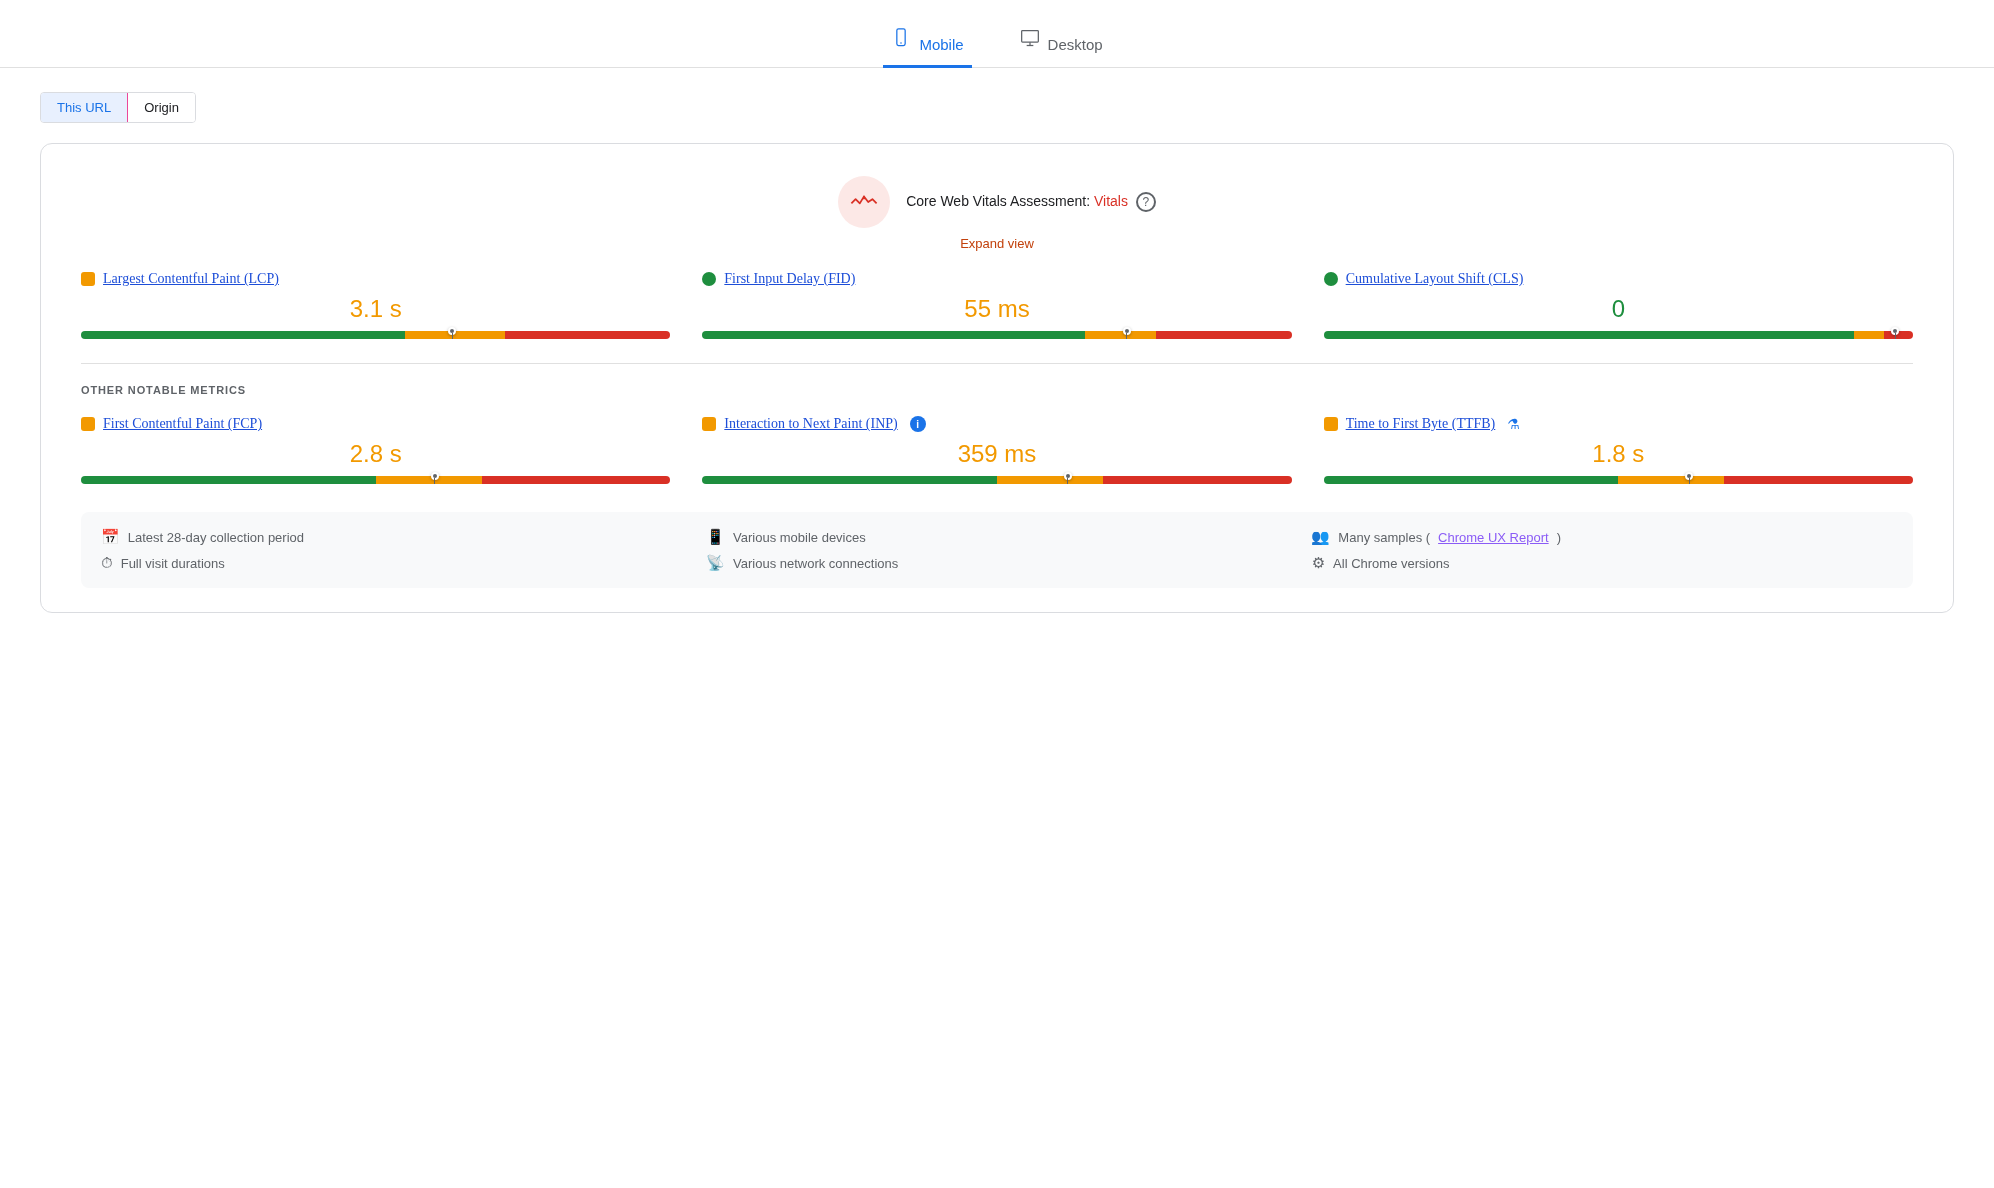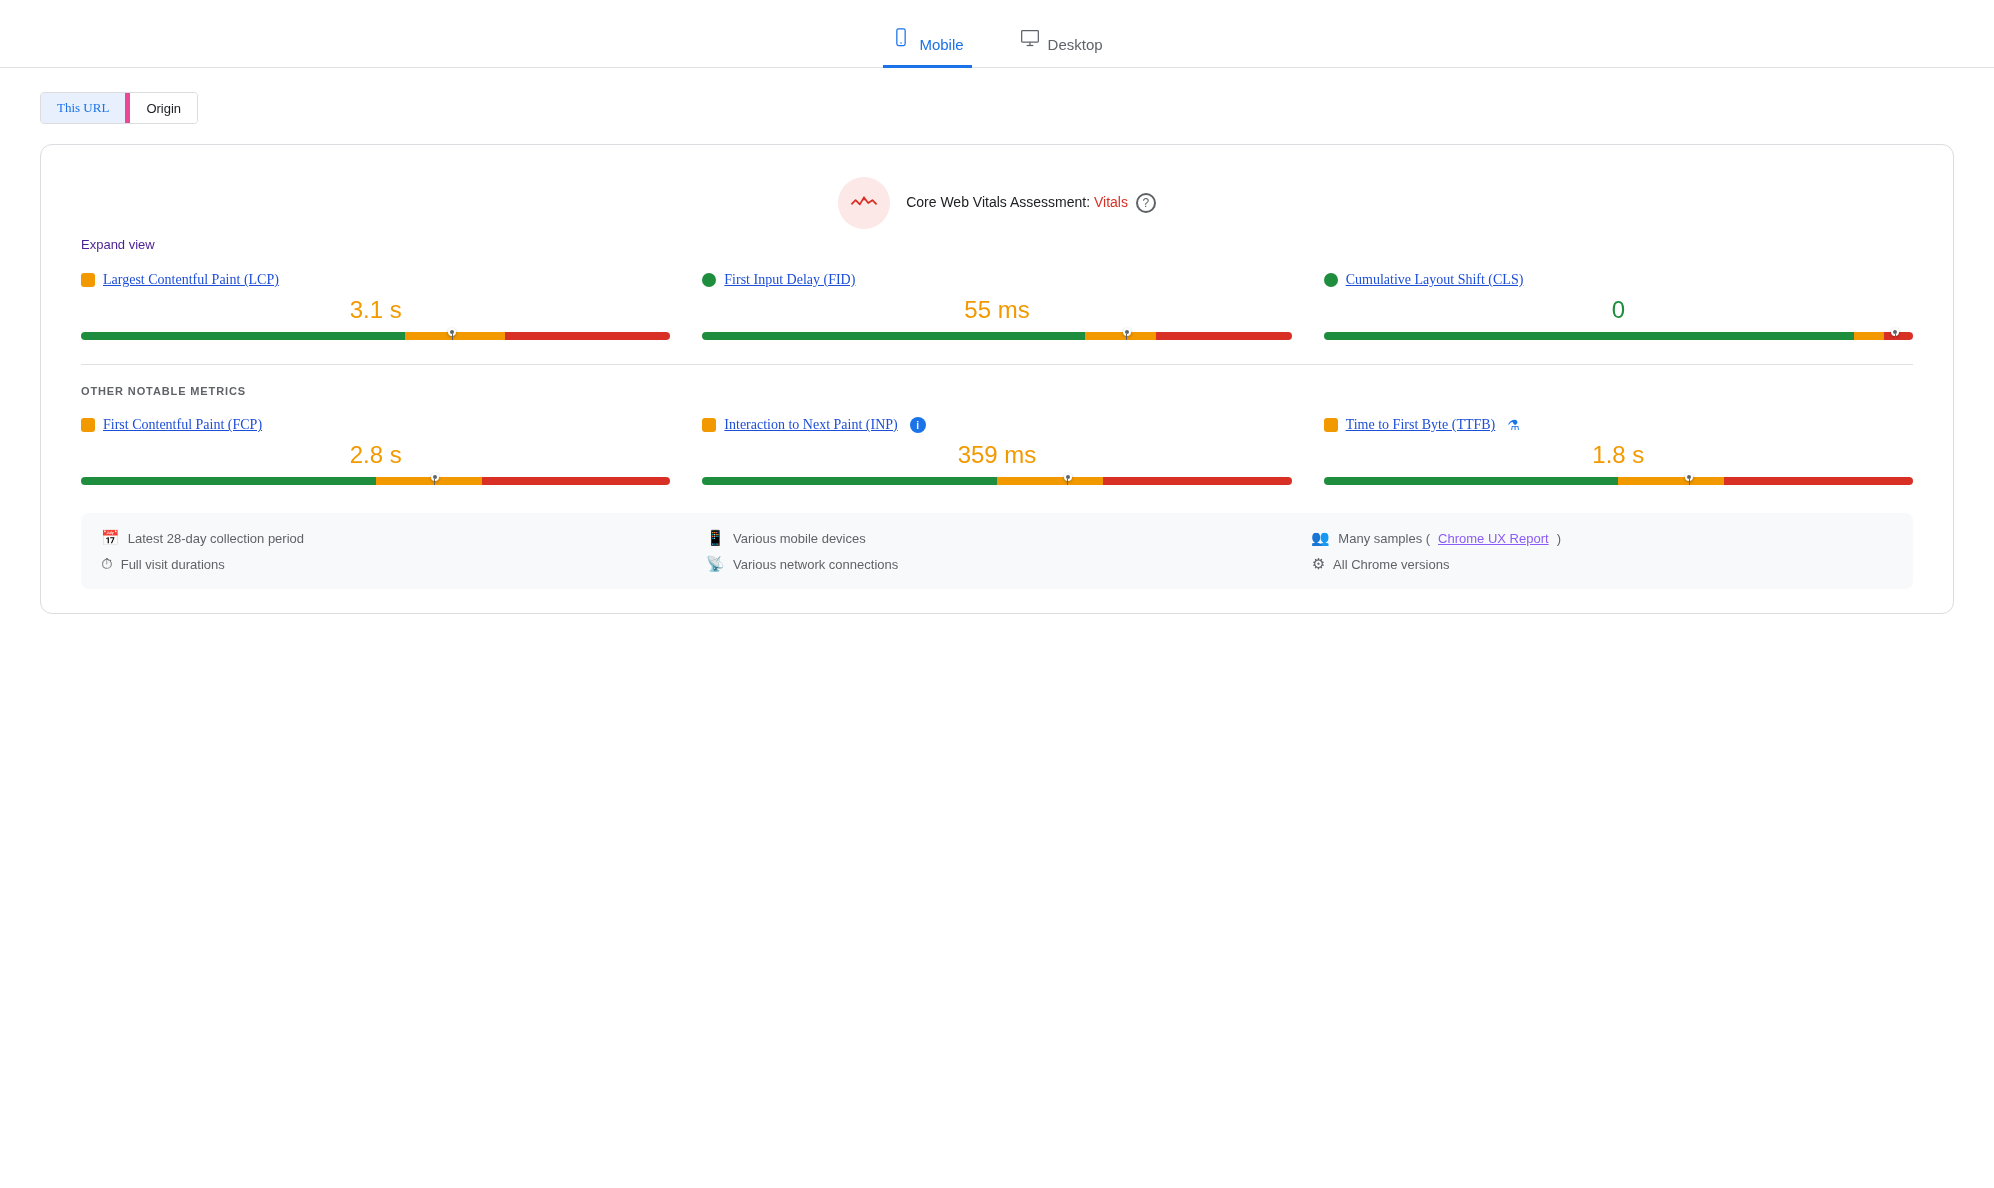--- a/index.html
+++ b/index.html
@@ -82,22 +82,21 @@
       color: #202124;
       border: none;
       outline: none;
     }
     .url-toggle-btn.active {
       background: #e8f0fe;
       color: #1a73e8;
       font-weight: 500;
     }
     .url-toggle-btn:first-child {
-      border-right: 5px solid #ec4899;
-      font-family: Liberation Serif, serif;
+      border-right: 1px solid #ec4899;
     }
 
     
     .main-card {
       margin: 0 40px;
       border: 1px solid #dadce0;
       border-radius: 12px;
       padding: 32px 40px 24px;
     }
 
@@ -125,22 +124,22 @@
       border: 2px solid #5f6368;
       display: inline-flex;
       align-items: center;
       justify-content: center;
       font-size: 12px;
       color: #5f6368;
       cursor: pointer;
       margin-left: 4px;
     }
     .expand-view {
-      text-align: left;
-      color: #4c1d95;
+      text-align: center;
+      color: #c2410c;
       font-size: 13px;
       cursor: pointer;
       margin-bottom: 20px;
     }
 
     
     .metrics-grid {
       display: grid;
       grid-template-columns: 1fr 1fr 1fr;
       gap: 24px 32px;

